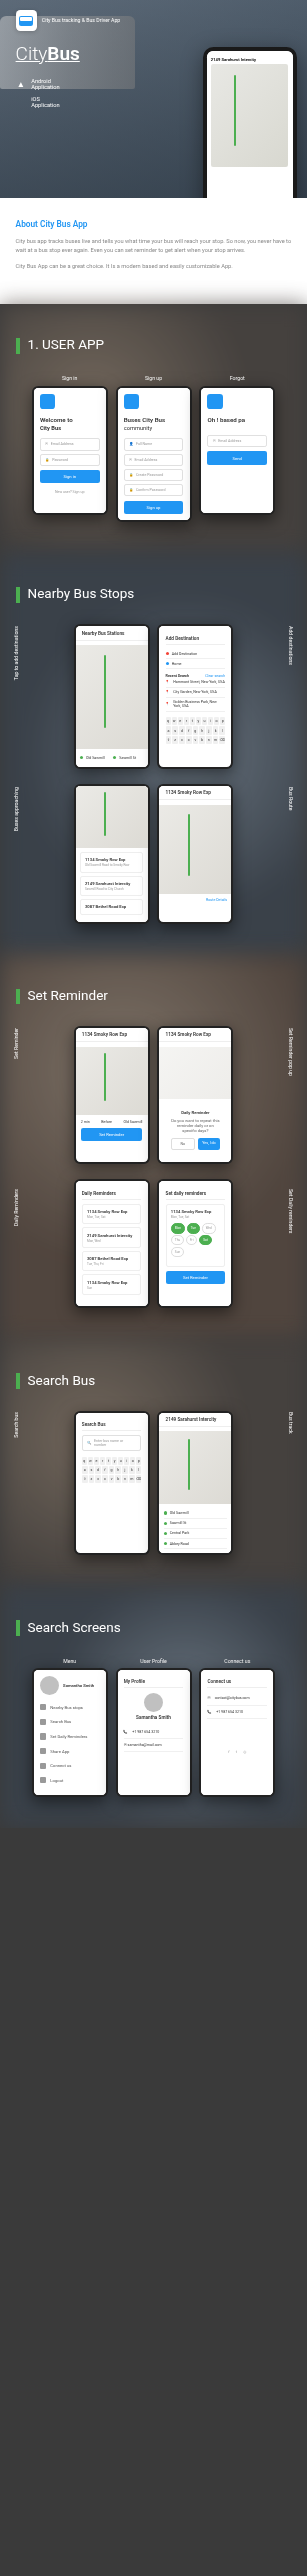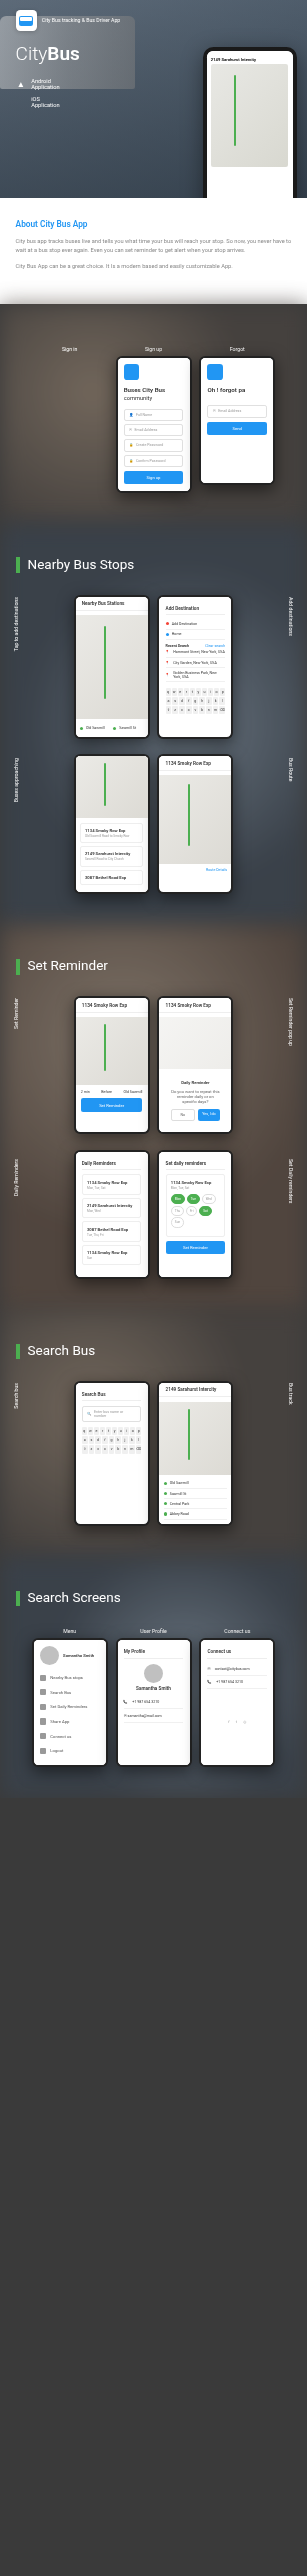--- a/index.html
+++ b/index.html
@@ -6,21 +6,21 @@
 body{width:307px;background:#3a3a3a;}
 .hero{position:relative;height:198px;background:linear-gradient(135deg,#6b7a8a 0%,#4a5a6a 100%);overflow:hidden;}
 .hero-bg{position:absolute;inset:0;background:linear-gradient(to bottom,rgba(60,70,80,0.3),rgba(40,50,60,0.6));}
 .hero-bus{position:absolute;left:0;top:15.6px;width:135px;height:73px;background:linear-gradient(90deg,#d0d0d0 0%,#a0a0a0 50%,#808080 100%);border-radius:6.2px 6.2px 2.1px 2.1px;opacity:0.5;}
 .hero-content{position:relative;padding:10.4px 15.6px;}
 .app-icon{display:inline-flex;align-items:center;gap:5.2px;}
 .app-icon-box{width:21px;height:21px;background:#fff;border-radius:4.2px;display:flex;align-items:center;justify-content:center;box-shadow:0 1px 4.2px rgba(0,0,0,0.2);}
 .bus-icon{width:14.6px;height:10.4px;background:#2196f3;border-radius:2.1px;position:relative;}
 .bus-icon:before{content:'';position:absolute;top:1.6px;left:1.6px;right:1.6px;height:4.2px;background:#fff;border-radius:1px;}
 .app-tagline{color:#fff;font-size:5.2px;line-height:1.4;}
-.app-title{color:#fff;font-size:19px;font-weight:300;margin-top:10.4px;}
+.app-title{color:#fff;font-size:19px;font-weight:300;margin-top:10.4px;text-decoration:underline;}
 .app-title b{font-weight:600;}
 .platforms{margin-top:13px;}
 .platform{display:flex;align-items:center;gap:5.2px;color:#fff;font-size:5.7px;margin-bottom:6.2px;}
 .platform-icon{width:10.4px;height:10.4px;display:flex;align-items:center;justify-content:center;font-size:8.3px;}
 .hero-phone{position:absolute;right:10.4px;top:47px;width:94px;height:187px;background:#fff;border-radius:10.4px;border:4.2px solid #1a1a1a;box-shadow:0 5.2px 21px rgba(0,0,0,0.4);}
 .hero-phone-screen{background:#fff;height:100%;border-radius:6.2px;padding:4.2px;font-size:3.6px;}
 .map-mini{background:linear-gradient(135deg,#e8e8e4 0%,#d8d8d0 100%);height:60%;border-radius:2.1px;position:relative;}
 .route-line{position:absolute;left:30%;top:10%;width:1.6px;height:70%;background:#4caf50;border-radius:1px;}
 .about{background:#fff;padding:21px 15.6px 26px;}
 .about h2{color:#2196f3;font-size:8.3px;font-weight:600;margin-bottom:7.8px;}
@@ -112,23 +112,35 @@
 </div>
 
 <div class="about">
   <h2>About City Bus App</h2>
   <p>City bus app tracks buses live and tells you what time your bus will reach your stop. So now, you never have to wait at a bus stop ever again. Even you can set reminder to get alert when your stop arrives.</p>
   <p>City Bus App can be a great choice. It Is a modern based and easily customizable App.</p>
 </div>
 
 <div class="section">
   <div class="blur-bg blur-1"></div>
+  <div class="section-title"><span class="accent"></span><span>1. USER APP</span></div>
   <div class="phones-row">
     <div class="col-wrap">
       <div class="phone-label">Sign in</div>
+      <div class="phone">
+          <div class="phone-screen">
+        <div class="logo-small"></div>
+        <div class="screen-title">Welcome to</div>
+        <div class="screen-sub"><b>City Bus</b></div>
+        <div class="input-field">✉ <span>Email Address</span></div>
+        <div class="input-field">🔒 <span>Password</span></div>
+        <div class="btn-primary">Sign in</div>
+        <div class="link-text">New user? Sign up</div>
+      </div>
+        </div>
     </div>
     <div class="col-wrap">
       <div class="phone-label">Sign up</div>
       <div class="phone">
           <div class="phone-screen">
         <div class="logo-small"></div>
         <div class="screen-title"><span>Buses City Bus</span></div>
         <div class="screen-sub">community</div>
         <div class="input-field">👤 <span>Full Name</span></div>
         <div class="input-field">✉ <span>Email Address</span></div>
@@ -136,21 +148,21 @@
         <div class="input-field">🔒 <span>Confirm Password</span></div>
         <div class="btn-primary">Sign up</div>
       </div>
         </div>
     </div>
     <div class="col-wrap">
       <div class="phone-label">Forgot</div>
       <div class="phone">
           <div class="phone-screen">
         <div class="logo-small"></div>
-        <div class="screen-title">Oh ! forgot pa</div>
+        <div class="screen-title">Oh ! based pa</div>
         <div style="height:10.4px"></div>
         <div class="input-field">✉ <span>Email Address</span></div>
         <div class="btn-primary">Send</div>
       </div>
         </div>
     </div>
   </div>
 </div>
 
 <div class="section">

